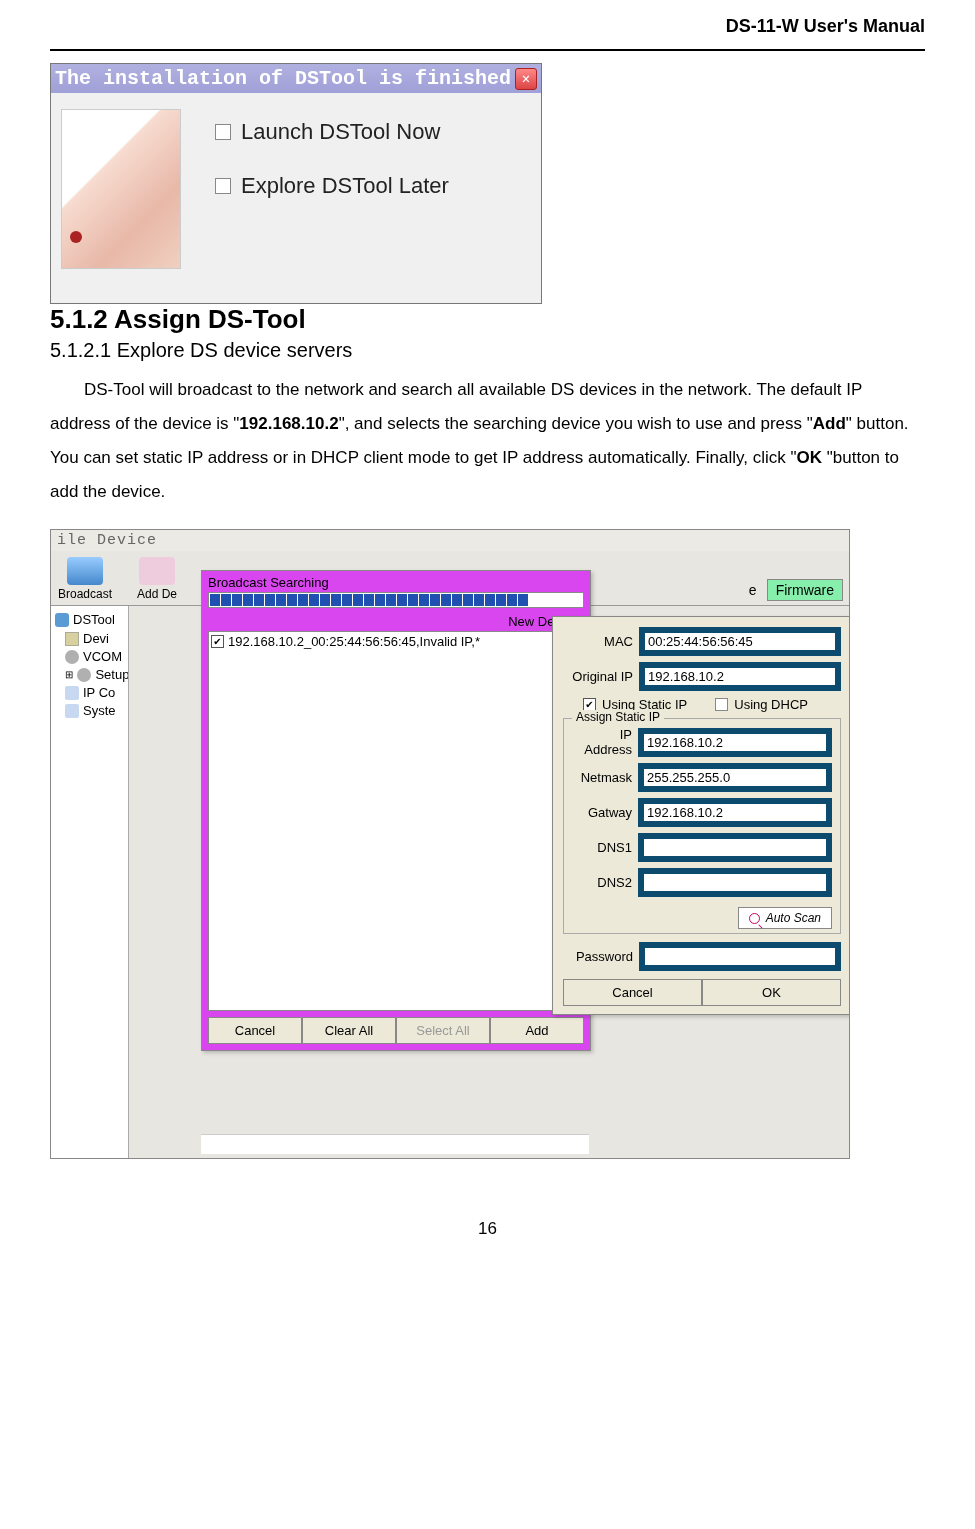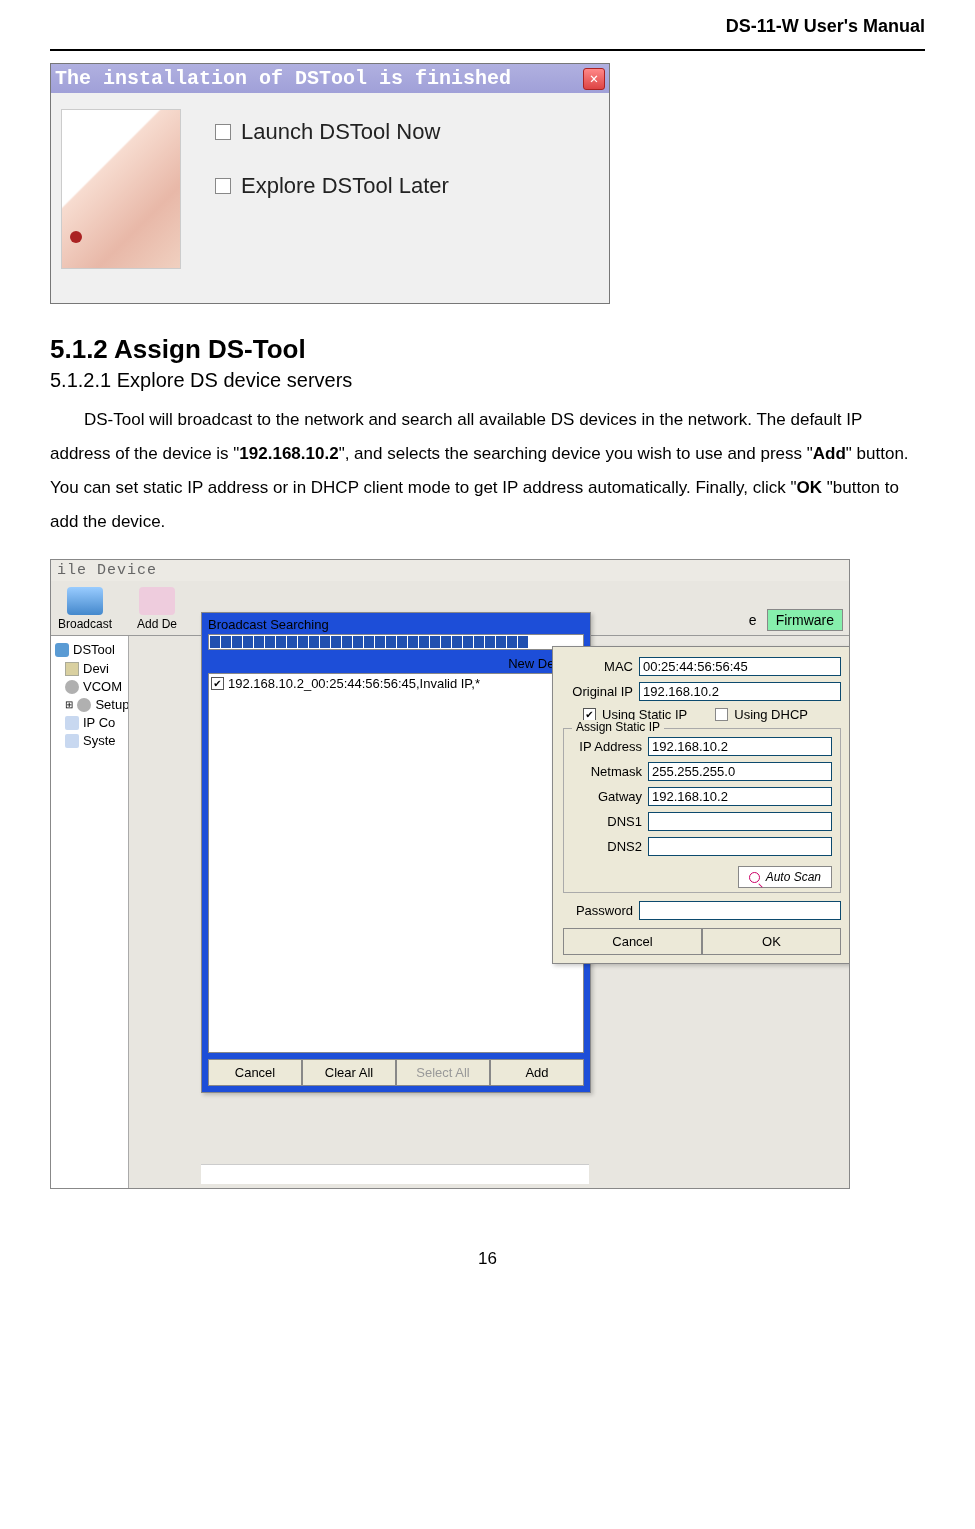--- a/index.html
+++ b/index.html
@@ -14,23 +14,22 @@
     .header {
       text-align: right;
       font-weight: bold;
       font-size: 18px;
       padding-bottom: 12px;
       border-bottom: 2px solid #000;
       margin-bottom: 12px;
     }
     .installer-window {
       border: 1px solid #777;
-      width: 560px;
+      width: 492px;
       background: #f0f0f0;
-      margin-bottom: 30px;
     }
     .installer-titlebar {
       display: flex;
       align-items: center;
       justify-content: space-between;
       background: linear-gradient(#b0b0e0, #a0a0d8);
       color: #fff;
       font-family: "Courier New", monospace;
       font-size: 20px;
       padding: 3px 4px;
@@ -182,23 +181,23 @@
       height: 14px;
       flex-shrink:0;
     }
     .ico-box{ background:#d9d0a0; border:1px solid #aa9; }
     .ico-gear{ background:#b0b0b0; border-radius:50%; }
     .ico-sys{ background:#c8d8f0; border-radius:2px;}
     .ico-app{ background:#5a9bd4; border-radius:3px;}
     .search-dialog {
       position: absolute;
       left: 150px;
-      top: 52px;
+      top: 40px;
       width: 390px;
-      background: #1d4ed8;
+      background: #d946ef;
       border: 1px solid #888;
       box-shadow: 2px 2px 4px rgba(0,0,0,.2);
     }
     .search-title {
       padding: 4px 6px 2px 6px;
       font-size: 13px;
     }
     .progress-bar {
       margin: 0 6px 4px 6px;
       height: 16px;
@@ -272,21 +271,21 @@
       align-items: center;
       gap: 6px;
       margin-bottom: 6px;
       font-size: 13px;
     }
     .form-row .lbl { width: 70px; text-align: right; }
     .form-row input[type=text] {
       flex: 1;
       font-size: 13px;
       padding: 1px 3px;
-      border: 1px solid #0c4a6e;
+      border: 6px solid #0c4a6e;
       background: #fff;
       font-family: inherit;
     }
     .chk-row {
       display: flex;
       align-items: center;
       gap: 6px;
       font-size: 13px;
       margin: 6px 0 6px 20px;
     }

